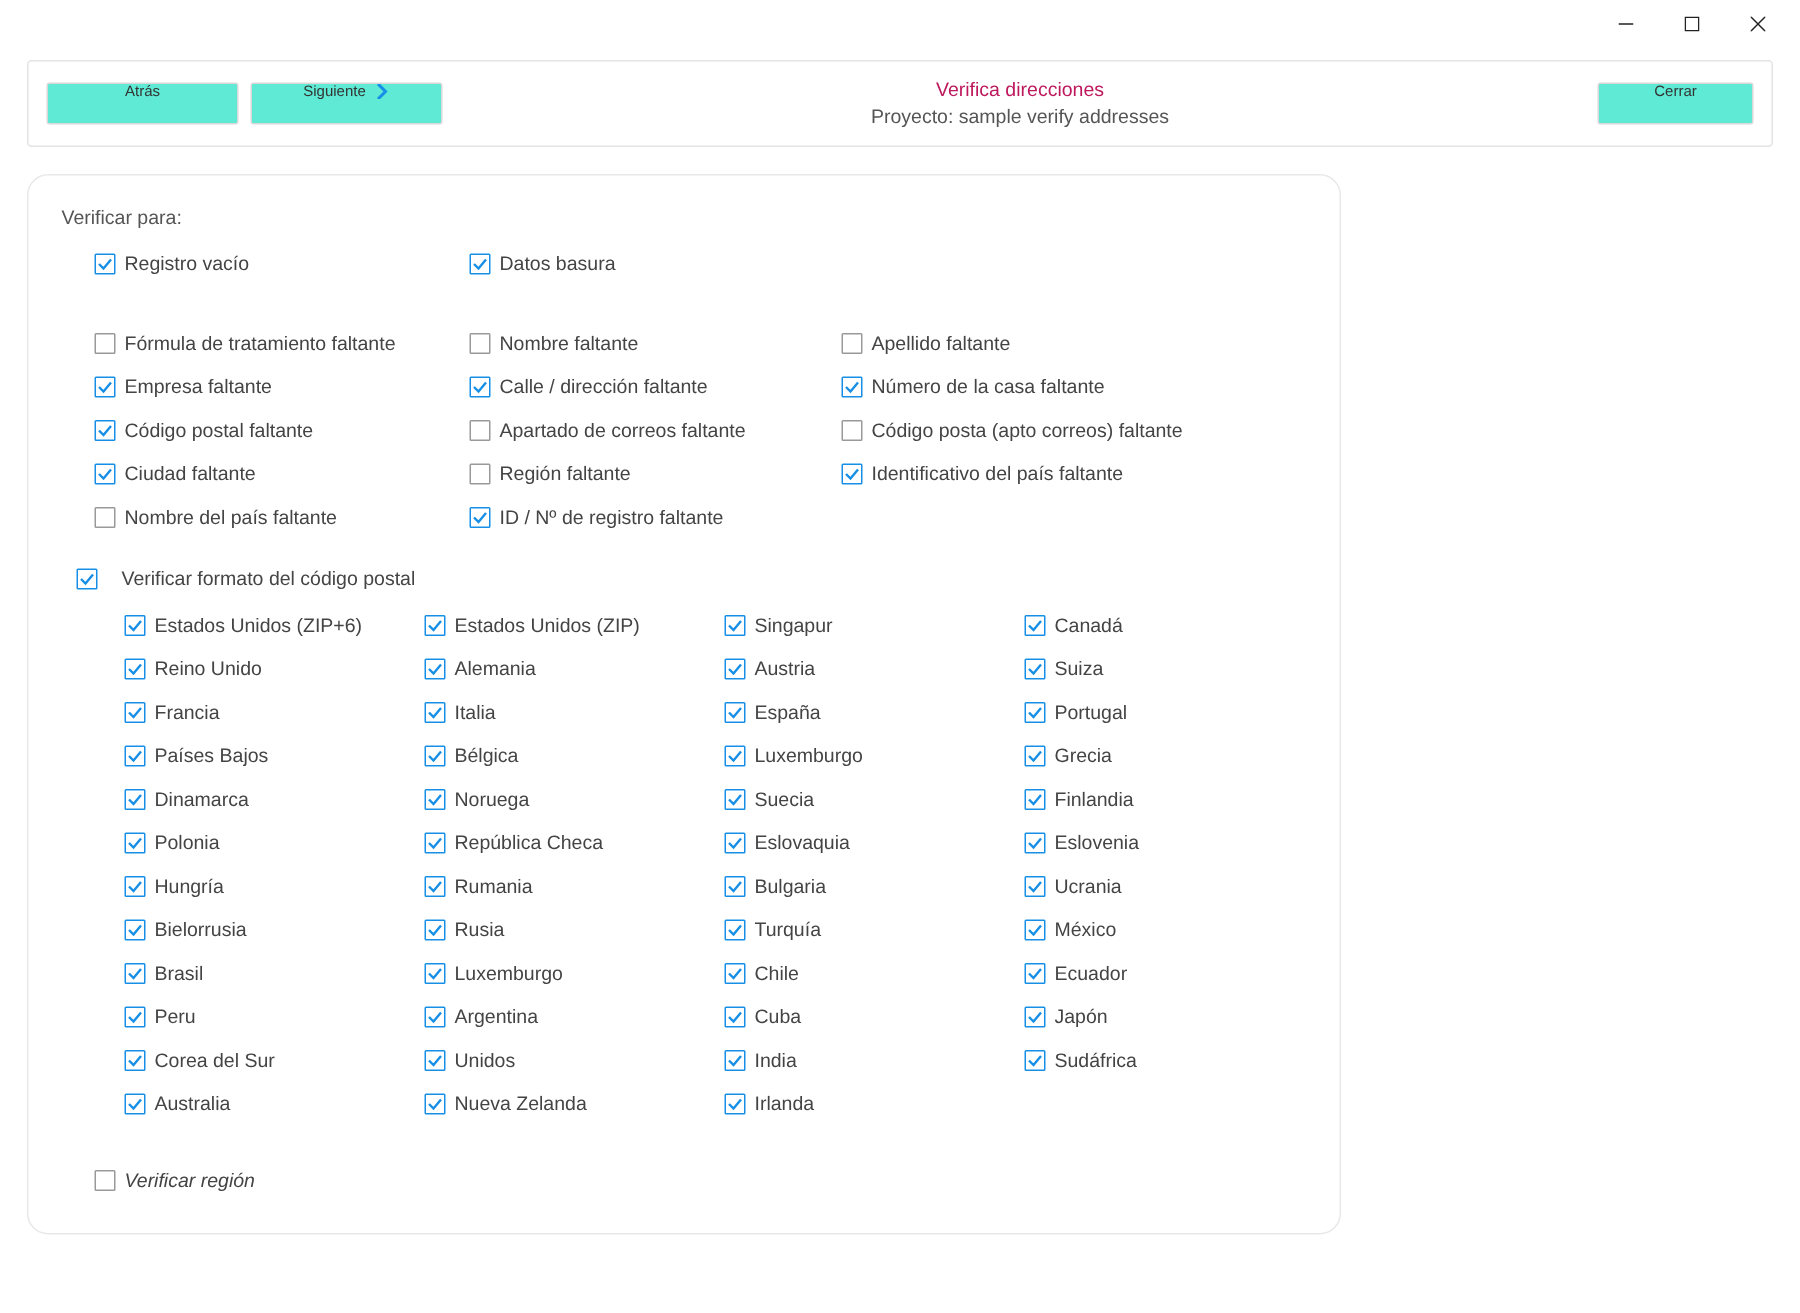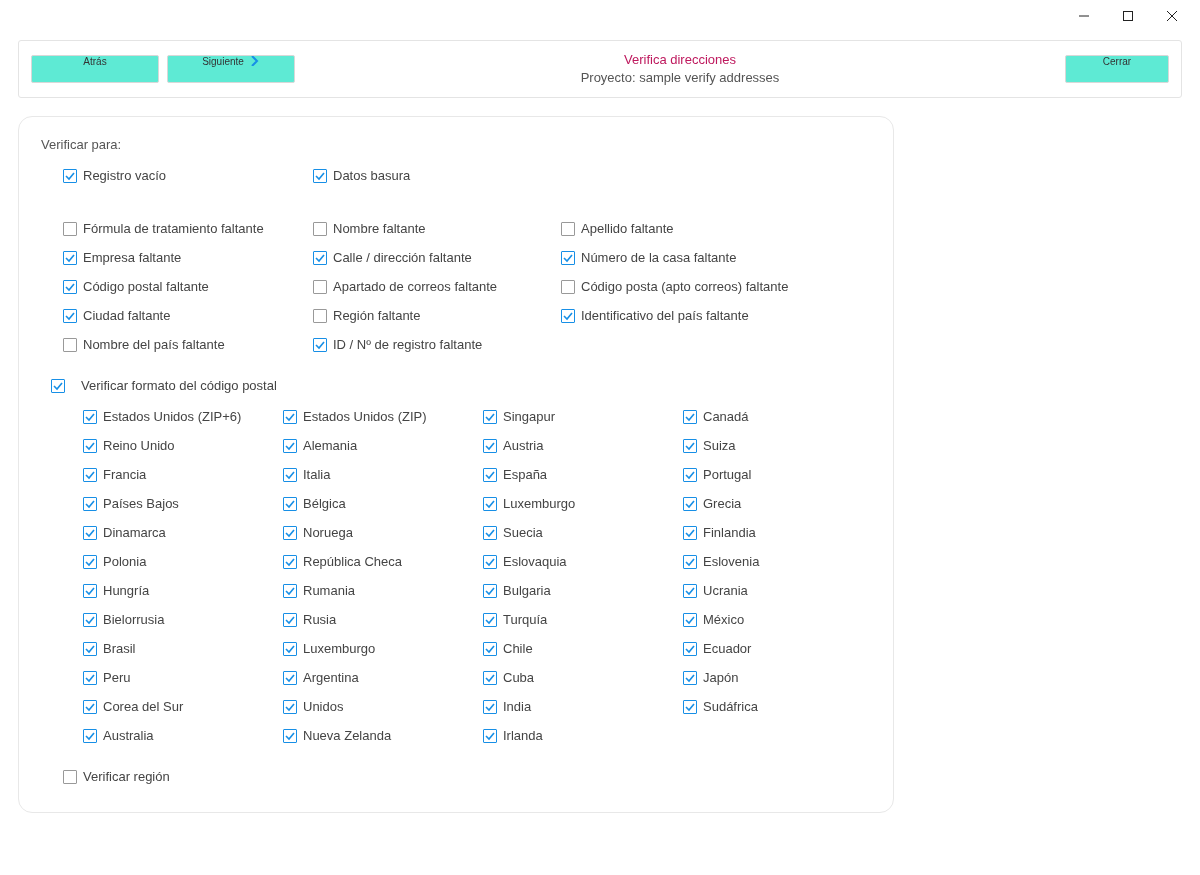--- a/index.html
+++ b/index.html
@@ -133,21 +133,22 @@
       gap: 16px;
     }
     .country-grid {
       display: grid;
       grid-template-columns: 200px 200px 200px 200px;
       row-gap: 14px;
       margin-left: 42px;
     }
     .verify-region-row {
       margin-left: 22px;
-      margin-top: 26px;
+      margin-top: 36px;
+      font-style: italic;
     }
     .spacer-row { height: 10px; }
   </style>
 </head>
 <body>
 
 <div class="titlebar">
   <div class="titlebar-btn">
     <svg viewBox="0 0 10 10">
         <line x1="0" y1="5" x2="10" y2="5" stroke="#222" stroke-width="1"></line>

